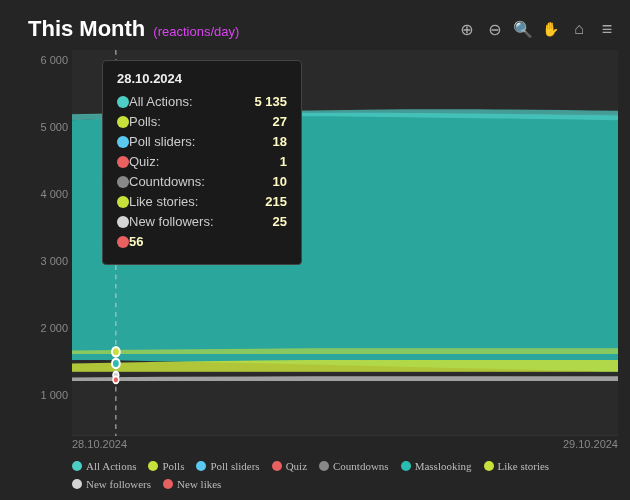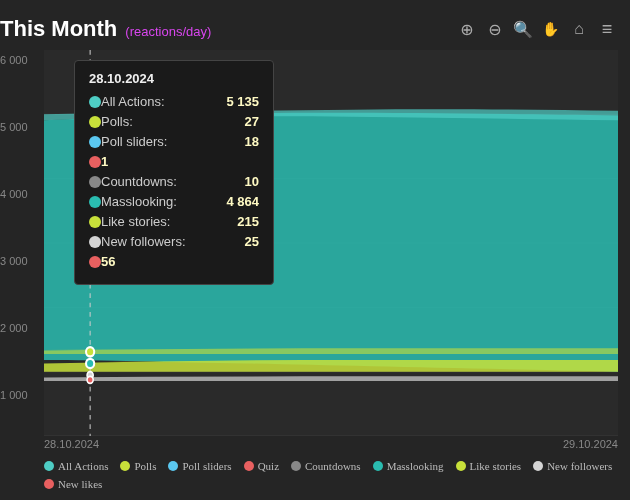--- a/index.html
+++ b/index.html
@@ -10,21 +10,21 @@
       width: 630px;
       height: 500px;
       overflow: hidden;
     }
     .container {
       width: 630px;
       height: 500px;
       background: #252525;
       display: flex;
       flex-direction: column;
-      padding: 16px 12px 8px 0;
+      padding: 16px 12px 8px 28px;
     }
     .header {
       display: flex;
       align-items: center;
       justify-content: space-between;
       margin-bottom: 8px;
     }
     .title-area {
       display: flex;
       align-items: baseline;
@@ -65,20 +65,21 @@
       width: 44px;
       display: flex;
       flex-direction: column;
       justify-content: space-between;
       padding-bottom: 24px;
       padding-top: 4px;
     }
     .y-label {
       font-size: 11px;
       color: #888;
+      text-align: right;
       padding-right: 4px;
     }
     .chart-inner {
       flex: 1;
       position: relative;
       display: flex;
       flex-direction: column;
     }
     .chart-svg-container {
       flex: 1;
@@ -237,31 +238,27 @@
             <span class="tooltip-label">Polls:</span>
             <span class="tooltip-value">27</span>
           </div>
           <div class="tooltip-row">
             <div class="tooltip-dot" style="background:#5bc8f0;"></div>
             <span class="tooltip-label">Poll sliders:</span>
             <span class="tooltip-value">18</span>
           </div>
           <div class="tooltip-row">
             <div class="tooltip-dot" style="background:#e86060;"></div>
+            <span class="tooltip-label">Quiz:</span>
             <span class="tooltip-value">1</span>
           </div>
           <div class="tooltip-row">
             <div class="tooltip-dot" style="background:#888888;"></div>
             <span class="tooltip-label">Countdowns:</span>
             <span class="tooltip-value">10</span>
-          </div>
-          <div class="tooltip-row">
-            <div class="tooltip-dot" style="background:#2abcb0;"></div>
-            <span class="tooltip-label">Masslooking:</span>
-            <span class="tooltip-value">4 864</span>
           </div>
           <div class="tooltip-row">
             <div class="tooltip-dot" style="background:#c8e03a;"></div>
             <span class="tooltip-label">Like stories:</span>
             <span class="tooltip-value">215</span>
           </div>
           <div class="tooltip-row">
             <div class="tooltip-dot" style="background:#d4d4d4;"></div>
             <span class="tooltip-label">New followers:</span>
             <span class="tooltip-value">25</span>

